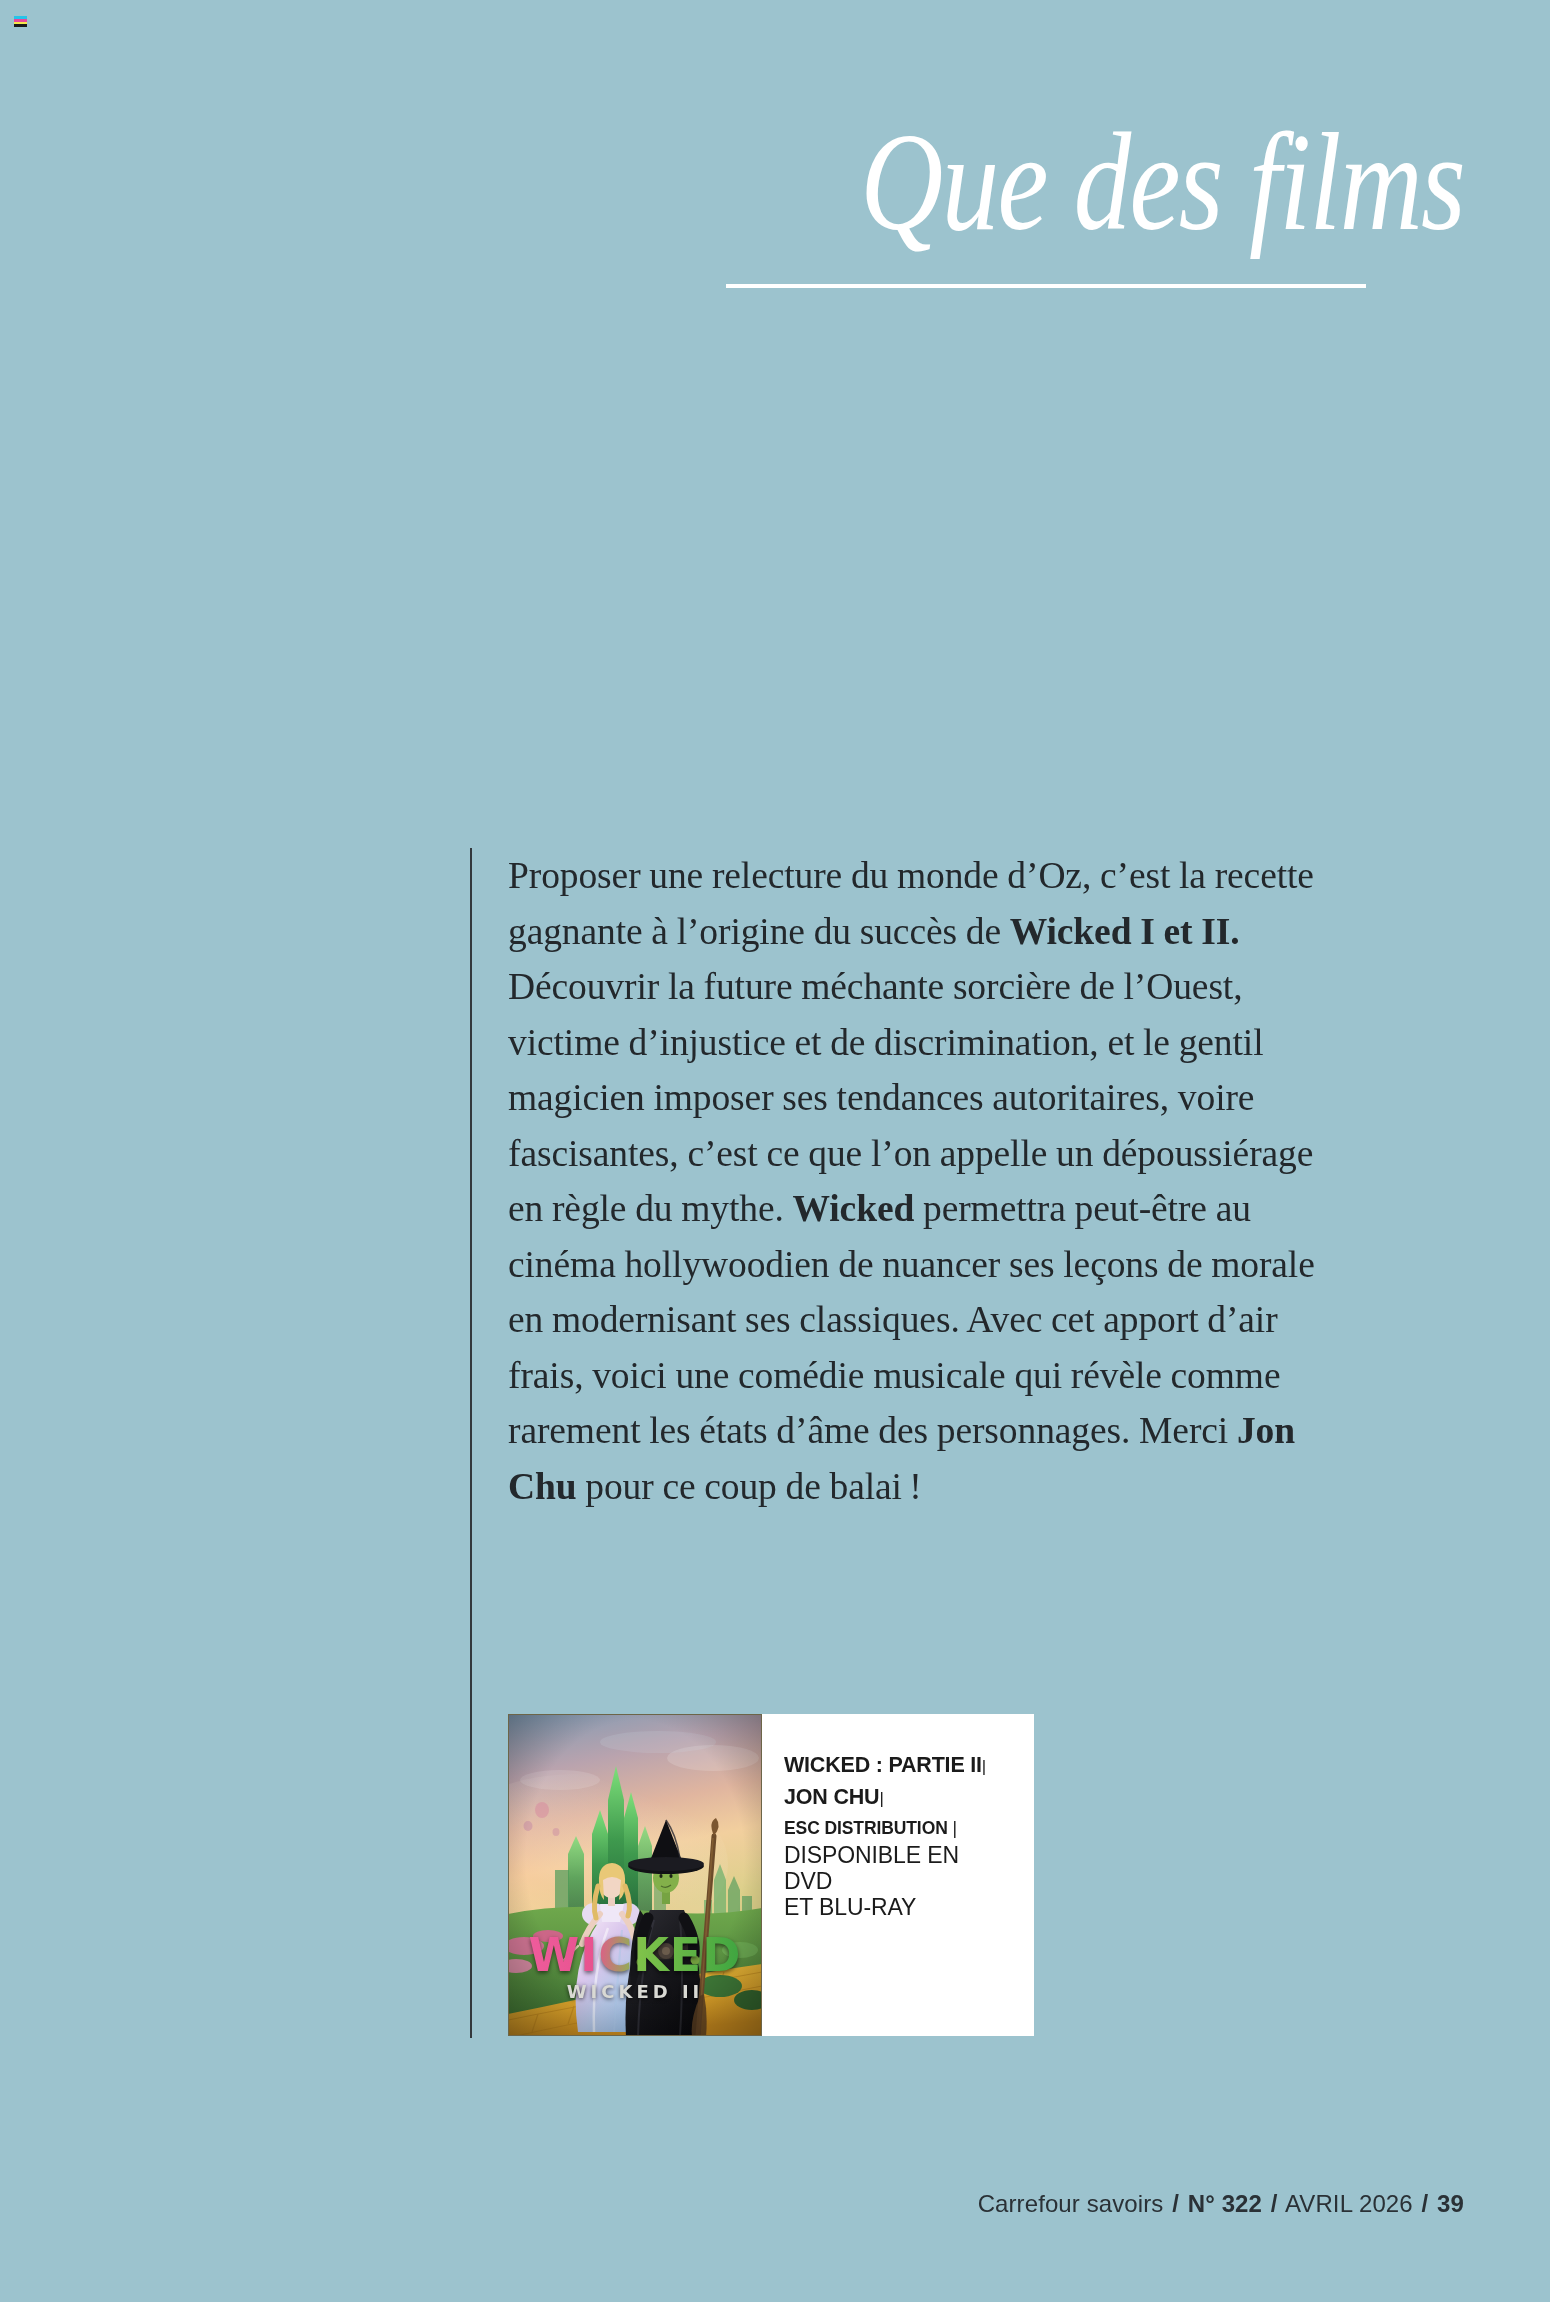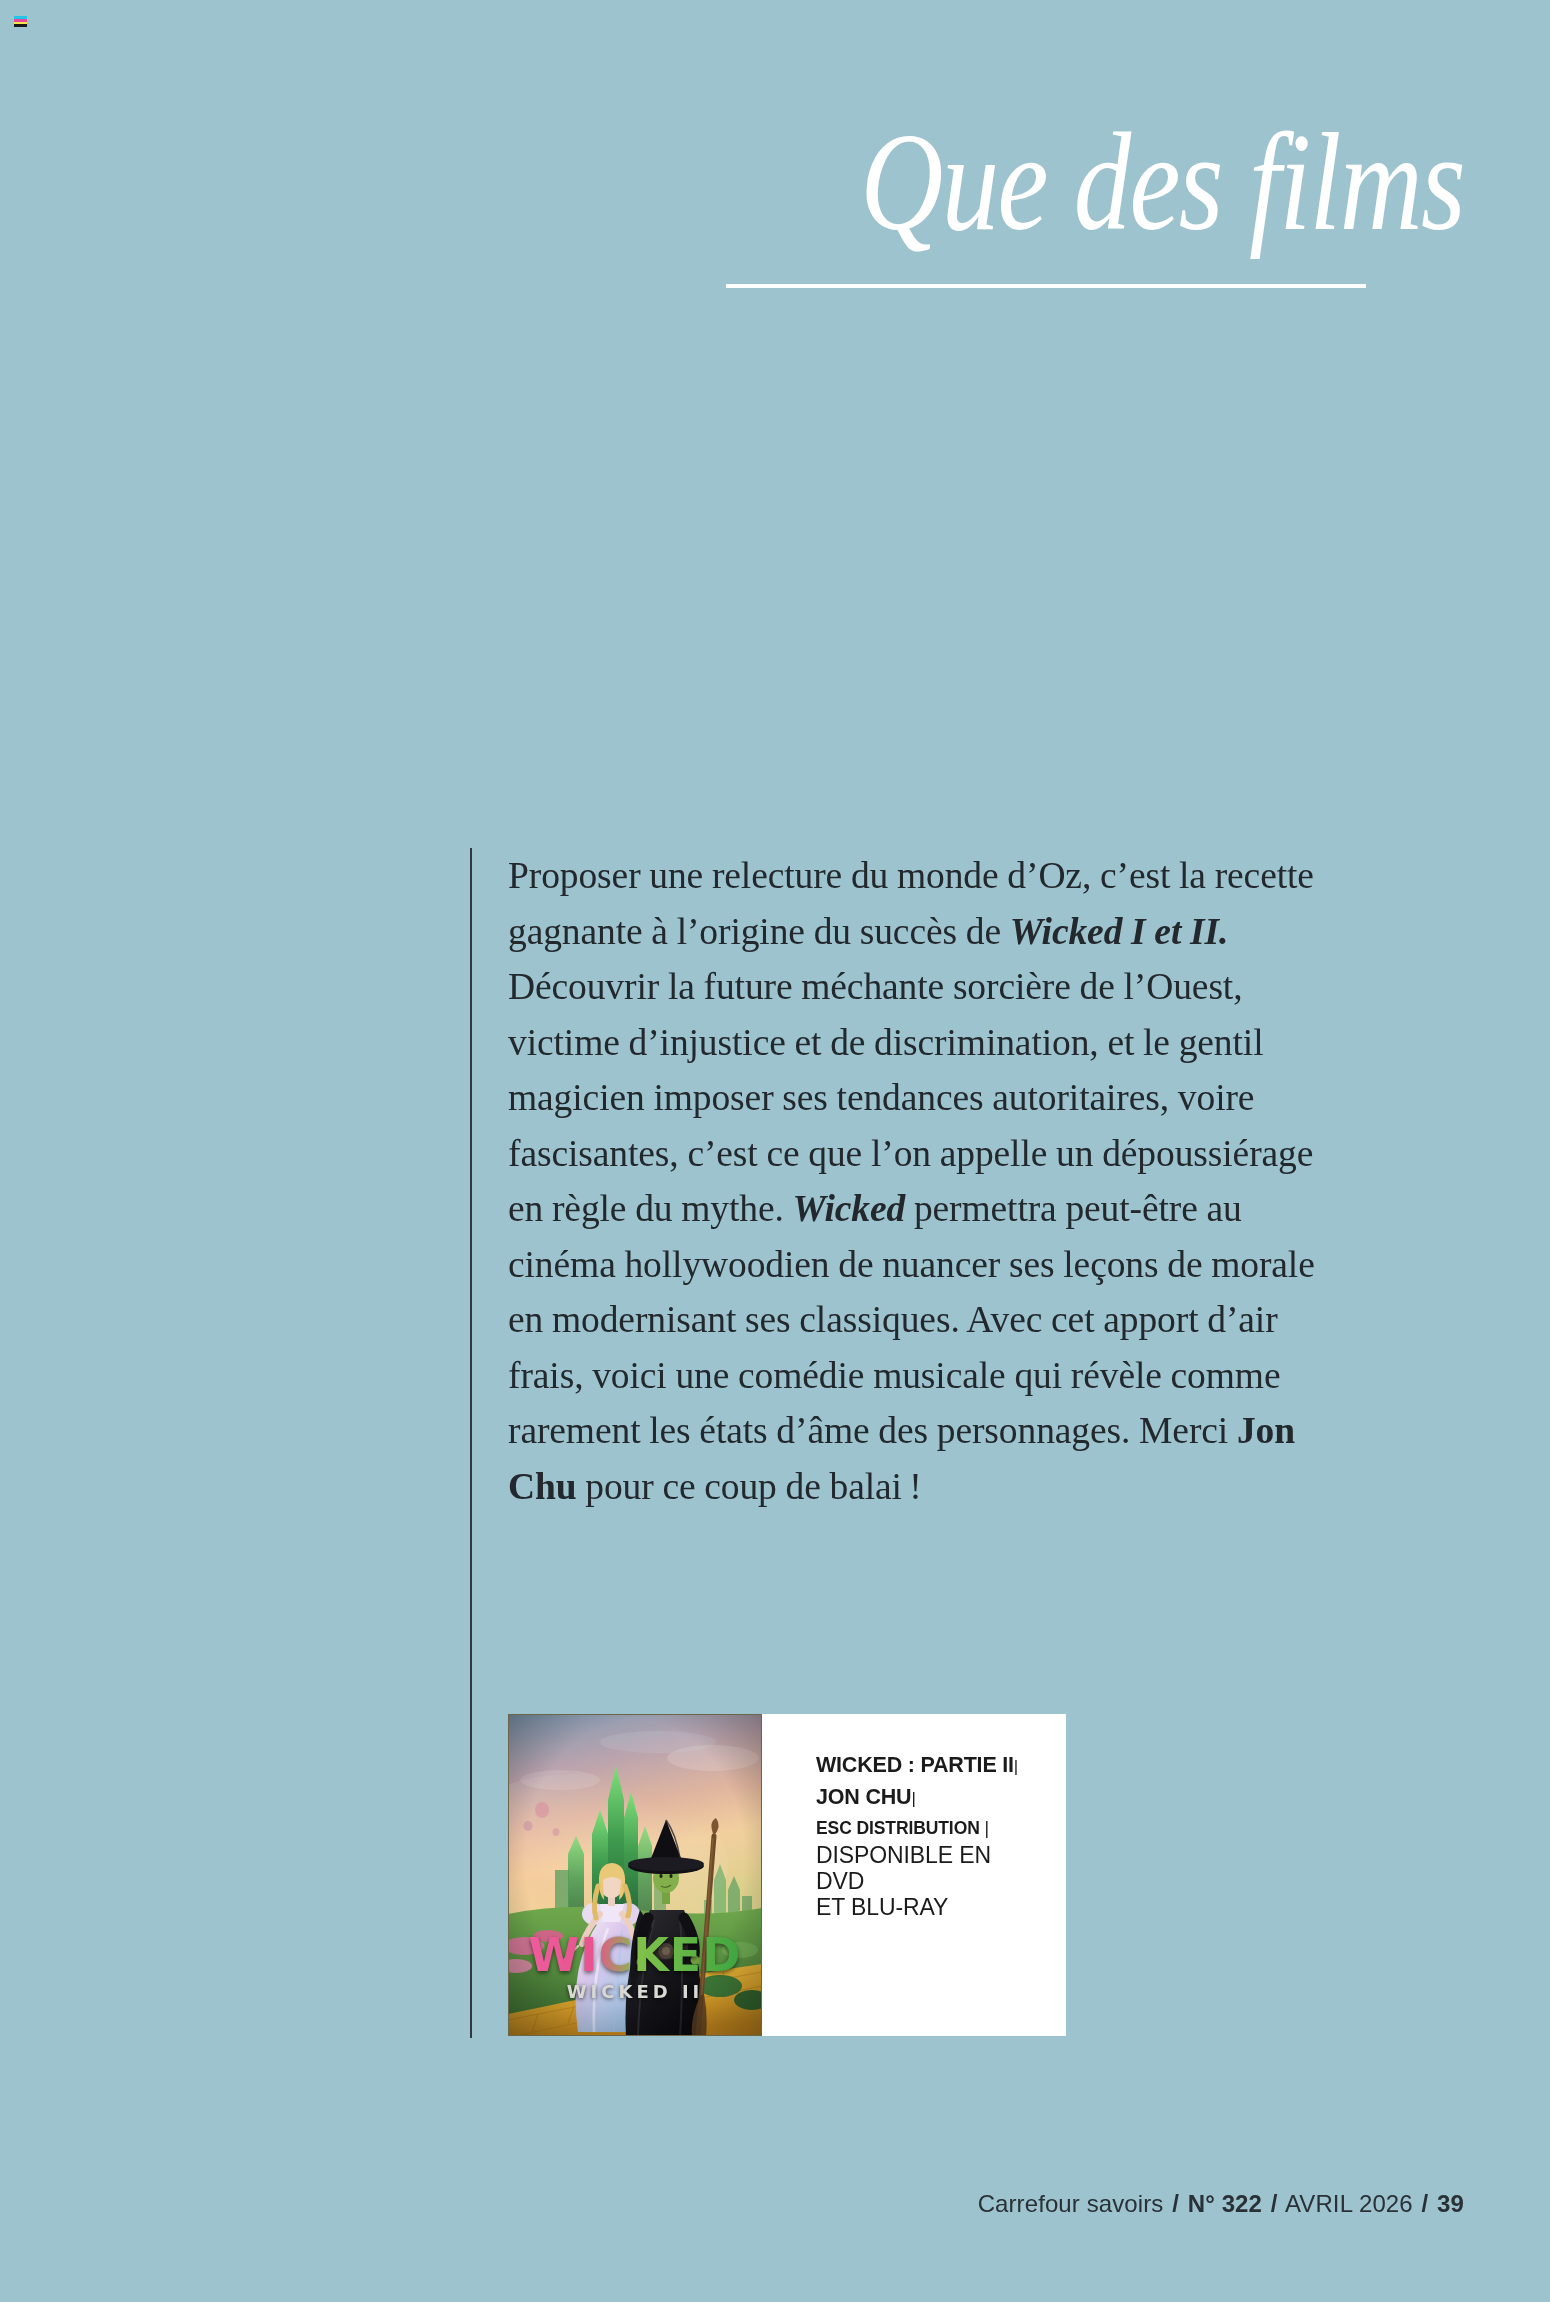--- a/index.html
+++ b/index.html
@@ -117,21 +117,20 @@
     font-family: "Liberation Serif", "DejaVu Serif", serif;
     font-weight: 400;
     font-size: 37.5px;
     line-height: 55.5px;
     color: #23282c;
     letter-spacing: -0.1px;
     text-align: left;
     word-spacing: -0.5px;
   }
   .body-text .ital-bold {
-    font-style: italic;
     font-weight: 700;
   }
   .body-text .bold {
     font-weight: 700;
   }
 
   
   .info-card {
     position: absolute;
     left: 508px;
@@ -179,21 +178,21 @@
     letter-spacing: 4px;
     color: #d9d9d4;
     margin-top: 3px;
     filter: drop-shadow(0 1px 2px rgba(0,0,0,.7));
   }
 
   .caption {
     flex: 0 0 auto;
     width: 220px;
     background: #ffffff;
-    padding: 36px 30px 20px 54px;
+    padding: 36px 30px 20px 22px;
     box-sizing: content-box;
   }
   .cap-line {
     display: block;
     color: #1b1b1b;
     font-family: "Liberation Sans", sans-serif;
   }
   .cap-title {
     font-weight: 700;
     font-size: 21.5px;

